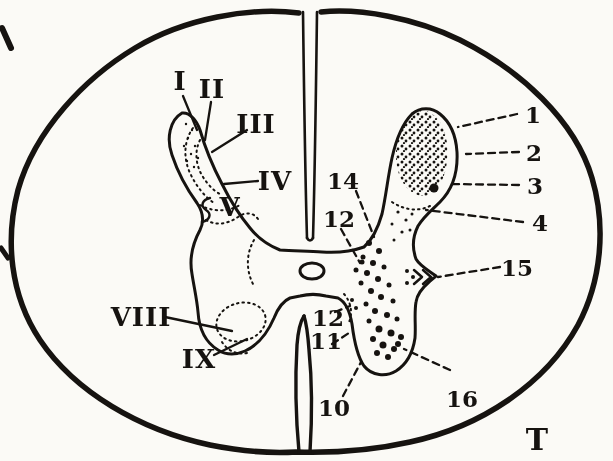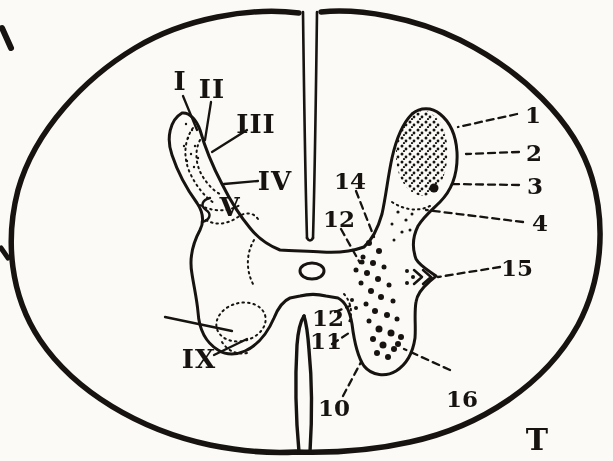--- a/index.html
+++ b/index.html
@@ -215,28 +215,29 @@
       <path d="M 2,28 L 11,48" stroke-width="6"></path>
       <path d="M 1,248 L 8,258" stroke-width="5"></path>
     </g>
   </svg>
 
   <span class="lbl roman" style="left:180px;top:81px">I</span>
   <span class="lbl roman" style="left:212px;top:89px">II</span>
   <span class="lbl roman" style="left:256px;top:124px">III</span>
   <span class="lbl roman" style="left:275px;top:181px">IV</span>
   <span class="lbl roman" style="left:230px;top:207px">V</span>
+  <span class="lbl roman" style="left:141px;top:317px">VIII</span>
   <span class="lbl roman" style="left:199px;top:359px">IX</span>
 
   <span class="lbl num" style="left:533px;top:114px">1</span>
   <span class="lbl num" style="left:534px;top:152px">2</span>
   <span class="lbl num" style="left:535px;top:185px">3</span>
   <span class="lbl num" style="left:540px;top:222px">4</span>
   <span class="lbl num" style="left:517px;top:267px">15</span>
-  <span class="lbl num" style="left:350px;top:180px">14</span>
+  <span class="lbl num" style="left:343px;top:180px">14</span>
   <span class="lbl num" style="left:339px;top:218px">12</span>
   <span class="lbl num" style="left:328px;top:317px">12</span>
   <span class="lbl num" style="left:326px;top:340px">11</span>
   <span class="lbl num" style="left:334px;top:407px">10</span>
   <span class="lbl num" style="left:462px;top:398px">16</span>
 
   <span class="lbl corner" style="left:537px;top:440px">T</span>
 
 </div>
 

